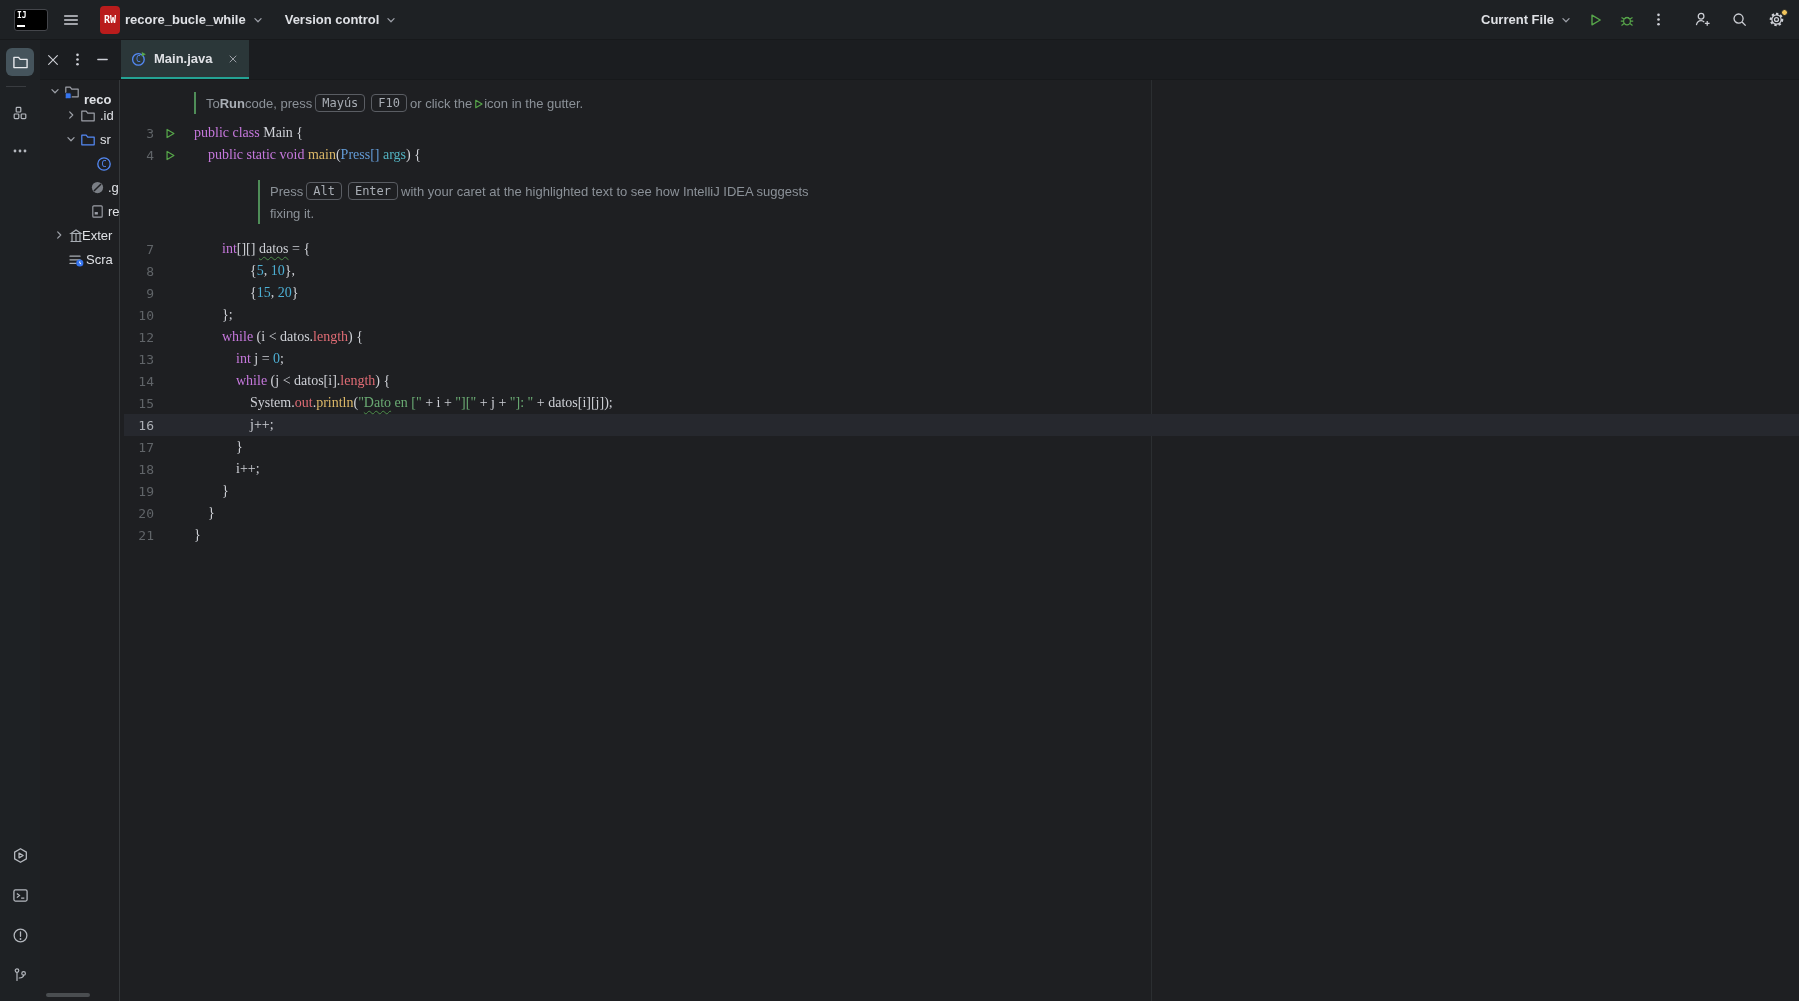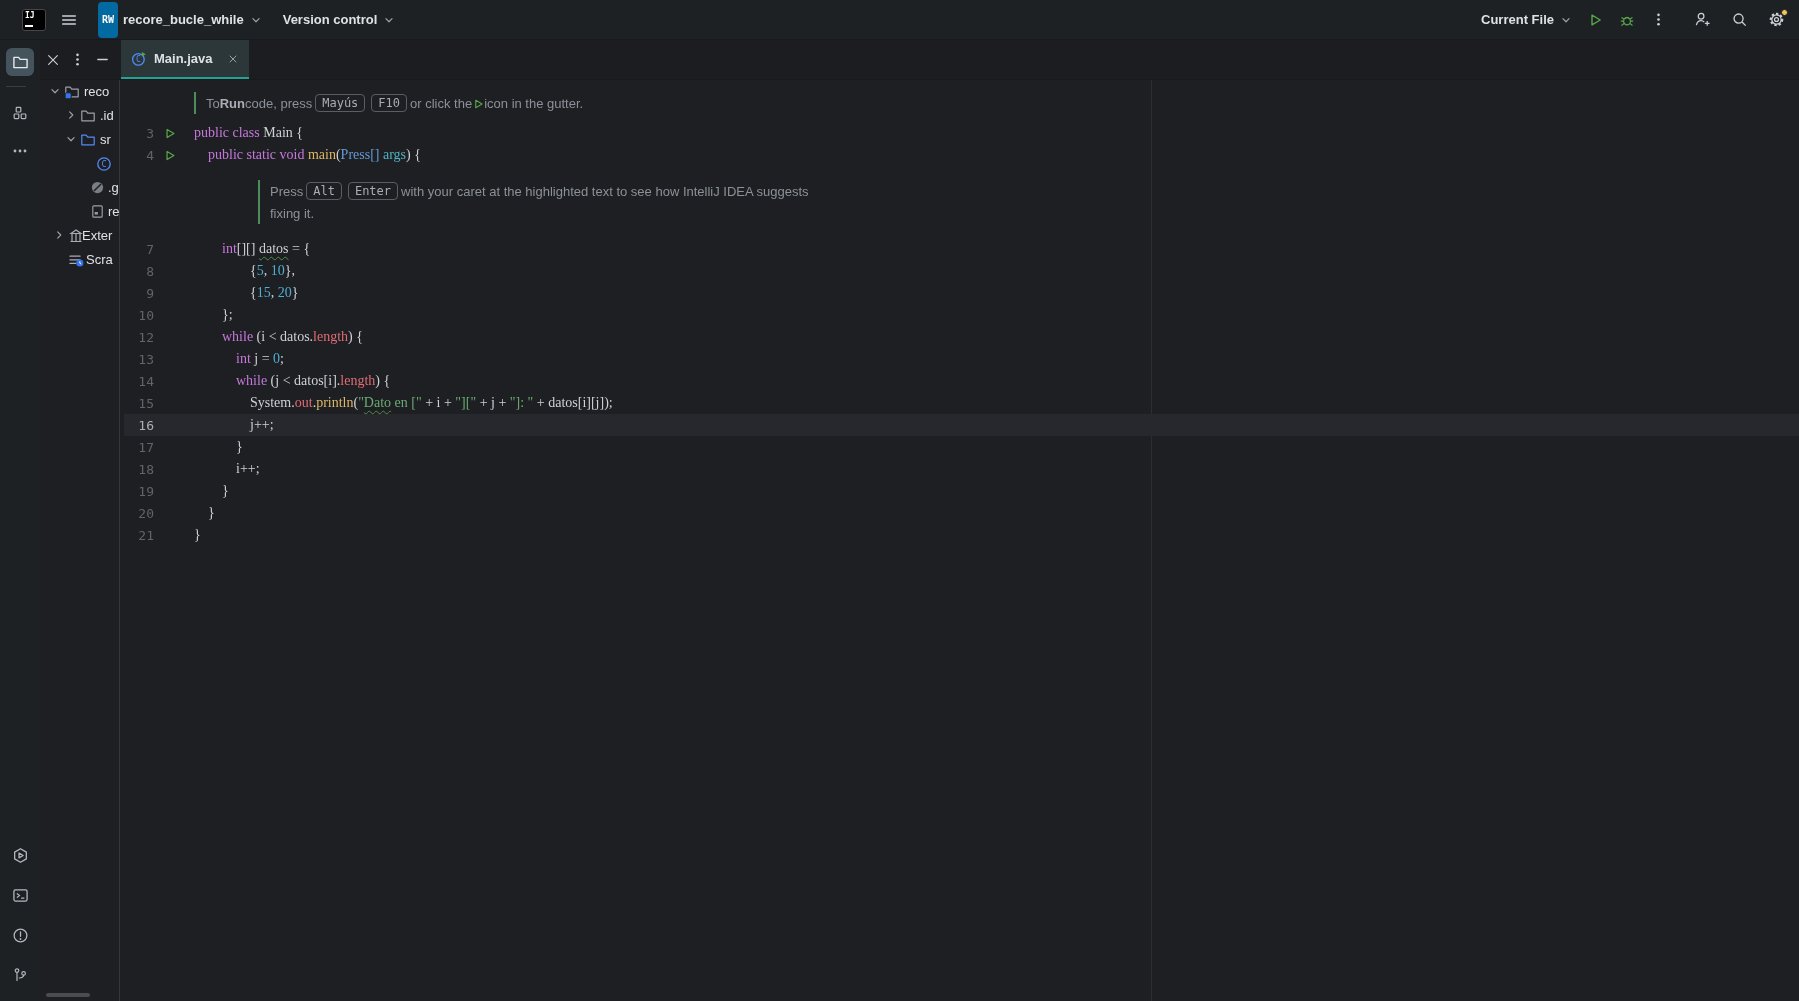--- a/index.html
+++ b/index.html
@@ -4,28 +4,28 @@
 <style>
   * { margin:0; padding:0; box-sizing:border-box; }
   html,body { width:1799px; height:1001px; overflow:hidden; background:#1E1F22;
               font-family:"Liberation Sans", sans-serif; }
   #app { position:relative; width:1799px; height:1001px; background:#1E1F22; }
 
   
   #topbar { position:absolute; left:0; top:0; width:1799px; height:40px;
             background:#1E2124; border-bottom:1px solid #17191B;
             display:flex; align-items:center; padding:0 14px; color:#CED0D6; }
-  .logo { position:relative; width:24px; height:22px; background:#000; border-radius:3px;
-          border:1px solid #44464B; flex:0 0 auto;margin-left:8px; }
+  .logo { position:relative; width:34px; height:22px; background:#000; border-radius:3px;
+          border:1px solid #44464B; flex:0 0 auto; }
   .logo .ij { position:absolute; top:1px; left:2px; font:bold 8px "DejaVu Sans Mono", monospace; color:#fff; }
   .logo .bar { position:absolute; bottom:3px; left:2px; width:8px; height:2px; background:#fff; }
   .tb-btn { display:flex; align-items:center; gap:5px; padding:4px 6px; border-radius:4px; cursor:default; }
   .tb-text { font-size:13px; color:#DFE1E5; }
   .bold { font-weight:bold; }
-  .proj-badge { width:20px; height:36px; border-radius:4px; background:#0369a1; color:#fff;
+  .proj-badge { width:20px; height:28px; border-radius:4px; background:#b91c1c; color:#fff;
                 font:bold 10px "DejaVu Sans Mono", monospace; display:flex; align-items:center; justify-content:center; }
   .spacer { flex:1; }
   .ic { display:inline-flex; align-items:center; justify-content:center; color:#CED0D6; }
   .ic.dim { color:#9DA0A8; }
   .gear-wrap { position:relative; }
   .gear-dot { position:absolute; top:-2px; right:-3px; width:7px; height:7px; border-radius:50%;
               background:#F2C55C; border:1px solid #1E2124; }
   .mt8{margin-left:8px;} .mt14{margin-left:14px;} .mt16{margin-left:16px;} .mt20{margin-left:20px;} .mt28{margin-left:28px;}
 
   
@@ -45,21 +45,21 @@
   #panel-tools { width:80px; display:flex; align-items:center; gap:10px; padding-left:6px; color:#9DA0A8; }
   .tab { margin-left:1px; width:128px; display:flex; align-items:center; gap:7px; padding:0 10px;
          background:#2B3739; border-bottom:2px solid #24A394; color:#DFE1E5; font-size:13px; }
   .tab .title { font-weight:bold; }
   .tab .close { margin-left:auto; color:#9DA0A8; }
 
   
   #panel { position:absolute; left:40px; top:80px; width:80px; height:921px; background:#1E1F22;
            border-right:1px solid #35383B; overflow:hidden; }
   .trow { position:relative; height:24px; width:80px; color:#DFE1E5; font-size:13px; overflow:hidden; }
-  .trow.b .tlabel { font-weight:normal; }
+  .trow.b .tlabel { font-weight:bold;margin-top:8px; }
   .tpos { position:absolute; top:4px; display:inline-flex; color:#9DA0A8; }
   .tlabel { position:absolute; top:4px; white-space:nowrap; }
   #panel-scroll { position:absolute; left:6px; bottom:4px; width:44px; height:4px; border-radius:2px; background:#4A4D50; }
 
   
   #editor { position:absolute; left:124px; top:80px; width:1679px; height:921px; background:#1E1F22;
             overflow:hidden; font-family:"DejaVu Sans Mono","Liberation Mono",monospace; }
   #rmguide { position:absolute; left:1027px; top:0; bottom:0; width:1px; background:#2B2E31; }
   #rows { position:relative; padding-top:12px; }
   .crow { display:flex; height:22px; align-items:center; width:1679px; }

